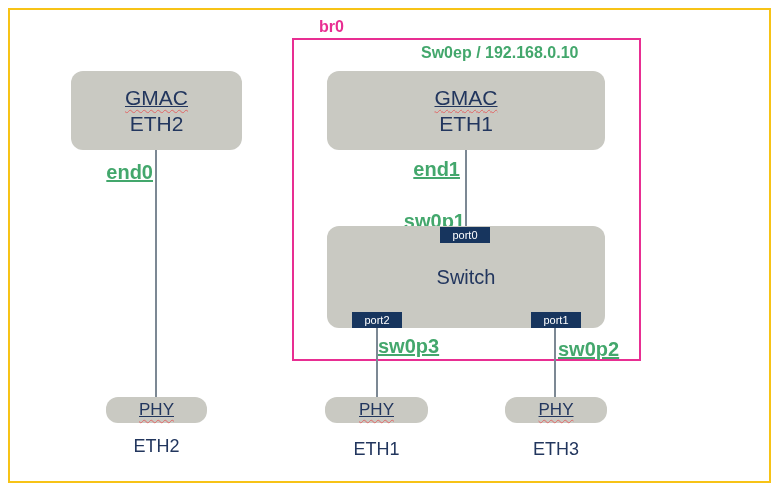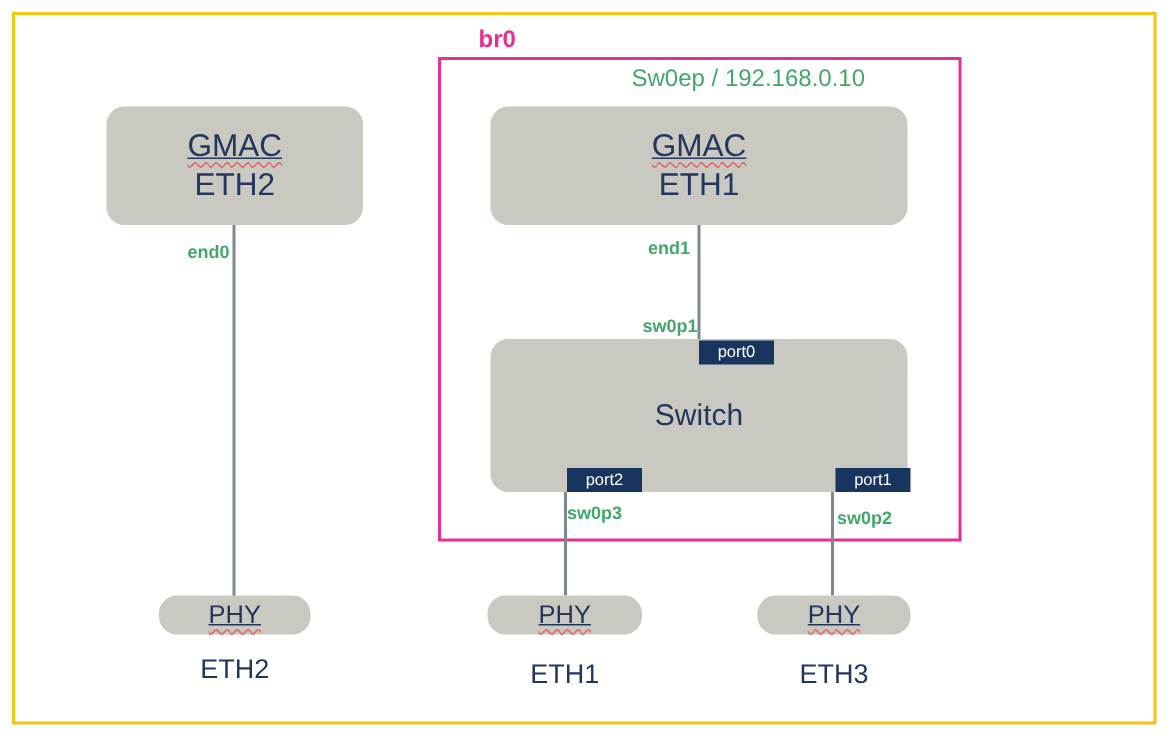--- a/index.html
+++ b/index.html
@@ -37,21 +37,21 @@
     position: absolute;
     left: 319px; top: 18px;
     color: var(--bridge-magenta);
     font-weight: bold;
     font-size: 16px;
   }
   .annotation {
     position: absolute;
     left: 421px; top: 44px;
     color: var(--label-green);
-    font-weight: normal;
+    font-weight: bold;
     font-size: 16px;
     white-space: nowrap;
   }
   .node {
     position: absolute;
     background: var(--node-gray);
     color: var(--text-navy);
     display: flex;
     flex-direction: column;
     align-items: center;
@@ -75,34 +75,34 @@
   }
   .vline {
     position: absolute;
     width: 2px;
     background: var(--line-gray);
   }
   .green-label {
     position: absolute;
     color: var(--label-green);
     font-weight: bold;
-    font-size: 12px;
+    font-size: 20px;
     white-space: nowrap;
+    text-decoration: underline;
   }
   .ta-right { text-align: right; }
   .port {
     position: absolute;
     width: 50px; height: 16px;
     background: var(--port-navy);
     color: #ffffff;
     font-size: 11px;
     display: flex;
     align-items: center;
     justify-content: center;
-    margin-left: 26px;
   }
   .caption {
     position: absolute;
     color: var(--text-navy);
     font-size: 18px;
     text-align: center;
   }
 </style>
 </head>
 <body>

